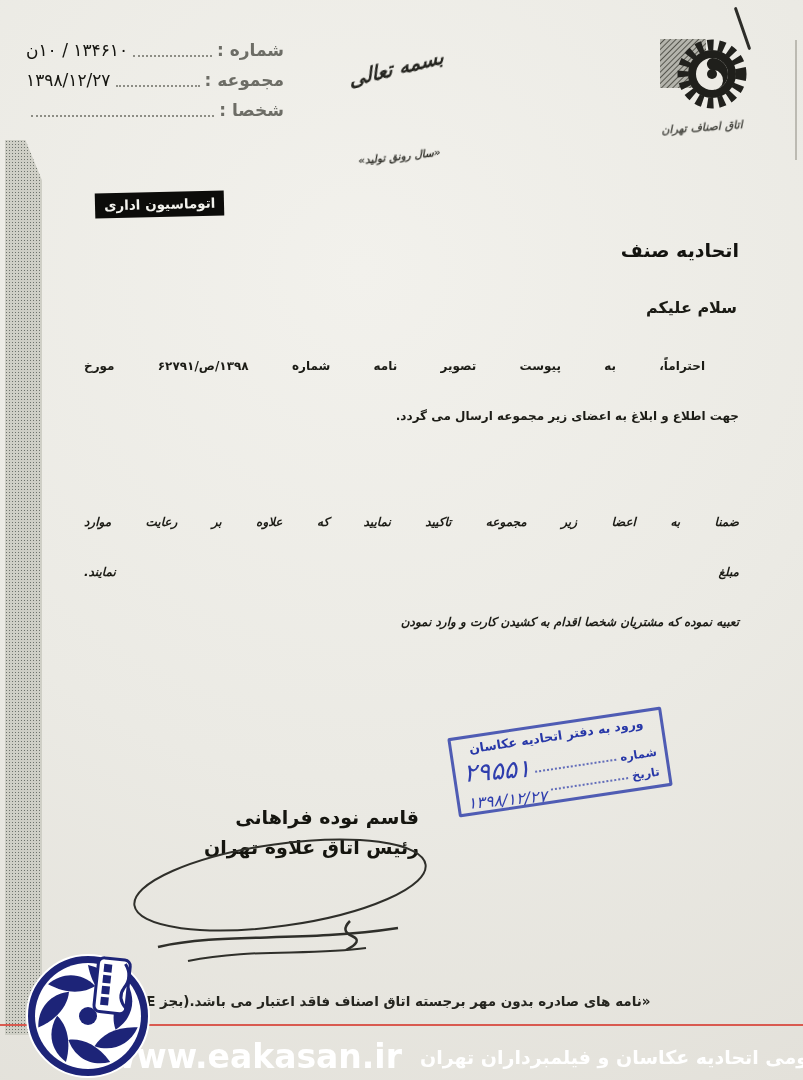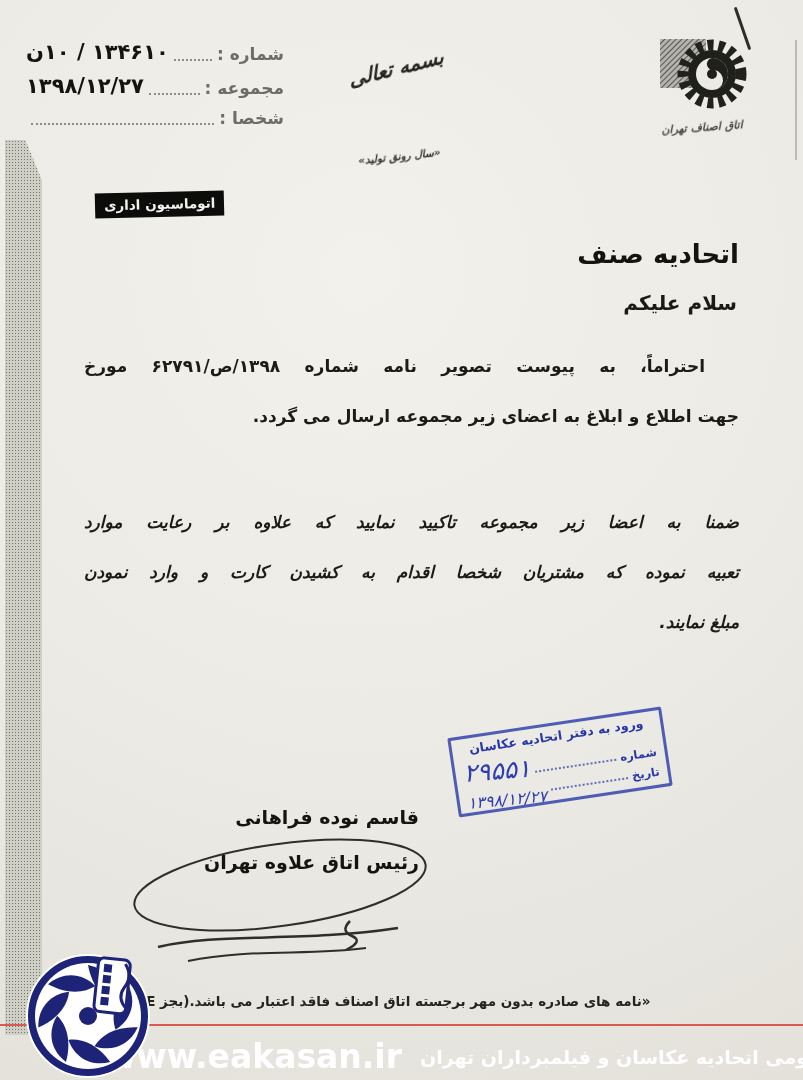--- a/index.html
+++ b/index.html
@@ -20,43 +20,43 @@
     clip-path:polygon(0 0, 55% 0, 100% 4.5%, 100% 100%, 0 100%);
   }
   .right-edge { position:absolute; right:6px; top:40px; width:2px; height:120px; background:#bcbab2; }
   .pen-slash { position:absolute; top:6px; left:741px; width:3px; height:45px; background:#2d2d29; transform:rotate(-19deg); border-radius:2px; }
 
   
   .meta { position:absolute; top:40px; left:26px; width:258px; direction:rtl; }
   .meta-row { display:flex; align-items:flex-end; margin-bottom:10px; }
   .meta-label { font-size:17px; color:#6d6d66; white-space:nowrap; filter:blur(.3px); font-weight:bold; }
   .meta-dots { flex:1; border-bottom:2px dotted #8d8d85; margin:0 5px 3px; min-width:18px; }
-  .meta-value { font-weight:bold; font-size:21px; color:#14140f; white-space:nowrap; letter-spacing:1px; }
+  .meta-value { font-weight:normal; font-size:17px; color:#14140f; white-space:nowrap; letter-spacing:1px; }
 
   
   .besmele { position:absolute; top:56px; left:348px; font-size:20px; font-weight:bold; font-style:italic;
     color:#24241f; transform:rotate(-14deg) skewX(-8deg); white-space:nowrap; filter:blur(.25px); }
   .slogan { position:absolute; top:150px; left:358px; font-size:10.5px; font-weight:bold; font-style:italic;
     color:#35352f; transform:rotate(-6deg); white-space:nowrap; filter:blur(.25px); }
 
   
   .emblem { position:absolute; top:34px; left:658px; width:90px; height:86px; }
   .emblem-caption { position:absolute; top:121px; left:650px; width:104px; text-align:center;
     font-size:11px; font-weight:bold; font-style:italic; color:#4b4b45; transform:rotate(-4deg);
     letter-spacing:1px; filter:blur(.45px); white-space:nowrap; }
 
   
   .auto-stamp { position:absolute; top:192px; left:95px; background:#0c0c0a; color:#f3f3ee;
     font-size:13.5px; font-weight:bold; padding:4px 9px 5px; transform:rotate(-1.4deg); letter-spacing:.5px; white-space:nowrap; }
 
   
-  .recipient { position:absolute; top:239px; right:64px; font-size:26px; font-weight:bold; color:#13130f; white-space:nowrap; }
-  .salutation { position:absolute; top:291px; right:66px; font-size:20px; font-weight:600; color:#1b1b15; white-space:nowrap; }
-
-  .para { position:absolute; right:64px; left:84px; direction:rtl; font-size:17px; font-weight:bold; color:#1c1c16; }
+  .recipient { position:absolute; top:239px; right:64px; font-size:19px; font-weight:bold; color:#13130f; white-space:nowrap; }
+  .salutation { position:absolute; top:298px; right:66px; font-size:16px; font-weight:600; color:#1b1b15; white-space:nowrap; }
+
+  .para { position:absolute; right:64px; left:84px; direction:rtl; font-size:12px; font-weight:bold; color:#1c1c16; }
   .para .line { text-align:justify; text-align-last:justify; line-height:50px; height:50px; white-space:nowrap; }
   .para .line:last-child { text-align-last:right; }
   .para1 { top:341px; }
   .para1 .line:first-child { padding-right:34px; }
   .para2 { top:497px;font-style:italic; }
 
   
   .entry-stamp { position:absolute; top:722px; left:452px; width:216px; height:80px;
     border:3px solid rgba(40,56,168,.8); border-radius:2px; transform:rotate(-8.5deg);
     color:#2838a8; direction:rtl; padding:3px 8px 0; }
@@ -65,21 +65,21 @@
   .stamp-dots { flex:1; border-bottom:2px dotted rgba(40,56,168,.7); margin:0 4px 4px; }
   .stamp-number { font-size:25px; font-weight:400; font-style:italic; letter-spacing:5px;
     transform:rotate(4deg) translateY(3px); color:#2f3eae; white-space:nowrap; }
   .stamp-date { font-size:16px; font-weight:400; font-style:italic; letter-spacing:2px;
     transform:rotate(3deg) translateY(8px); color:#2f3eae; white-space:nowrap; }
 
   
   .sig { position:absolute; top:806px; right:384px; text-align:right; direction:rtl; }
   .sig div { font-size:19px; font-weight:bold; color:#15150f; white-space:nowrap; }
   .sig .sig-closing { margin-bottom:23px; }
-  .sig .sig-name { margin-bottom:23px; }
+  .sig .sig-name { margin-bottom:8px; }
   .sig-scribble { position:absolute; top:835px; left:128px; width:302px; height:138px; }
 
   
   .disclaimer { position:absolute; top:993px; left:105px; right:150px; text-align:center; direction:rtl;
     font-size:13.5px; font-weight:bold; color:#25251f; white-space:nowrap; }
   .footer-line { position:absolute; top:1024px; left:0; width:803px; height:2px; background:#d95a50; }
   .footer-bar { position:absolute; top:1033px; left:0; width:803px; height:47px; display:flex;
     align-items:center; justify-content:center; gap:18px; direction:rtl; padding-left:200px; }
   .bar-text { color:#fff; font-size:19px; font-weight:bold; white-space:nowrap; letter-spacing:.3px; }
   .bar-site { color:#fff; font-size:33px; font-weight:bold; direction:ltr; white-space:nowrap; }
@@ -135,22 +135,22 @@
   <div class="auto-stamp">اتوماسیون اداری</div>
 
   <div class="recipient">اتحادیه صنف</div>
   <div class="salutation">سلام علیکم</div>
   <div class="para para1">
       <div class="line">احتراماً، به پیوست تصویر نامه شماره ۱۳۹۸/ص/۶۲۷۹۱ مورخ</div>
       <div class="line">جهت اطلاع و ابلاغ به اعضای زیر مجموعه ارسال می گردد.</div>
     </div>
   <div class="para para2">
       <div class="line">ضمنا به اعضا زیر مجموعه تاکیید نمایید که علاوه بر رعایت موارد</div>
+      <div class="line">مبلغ نمایند.</div>
       <div class="line">تعبیه نموده که مشتریان شخصا اقدام به کشیدن کارت و وارد نمودن</div>
-      <div class="line">مبلغ نمایند.</div>
     </div>
 
   <div class="entry-stamp">
     <div class="stamp-title">ورود به دفتر اتحادیه عکاسان</div>
     <div class="stamp-row">
       <span>شماره</span>
       <span class="stamp-dots"></span>
       <span class="stamp-number">۲۹۵۵۱</span>
     </div>
     <div class="stamp-row">

